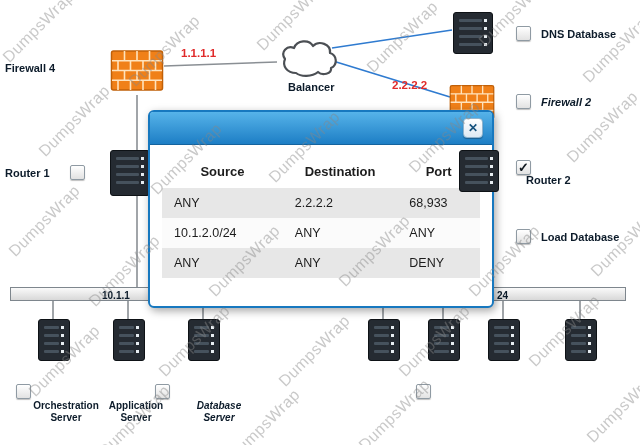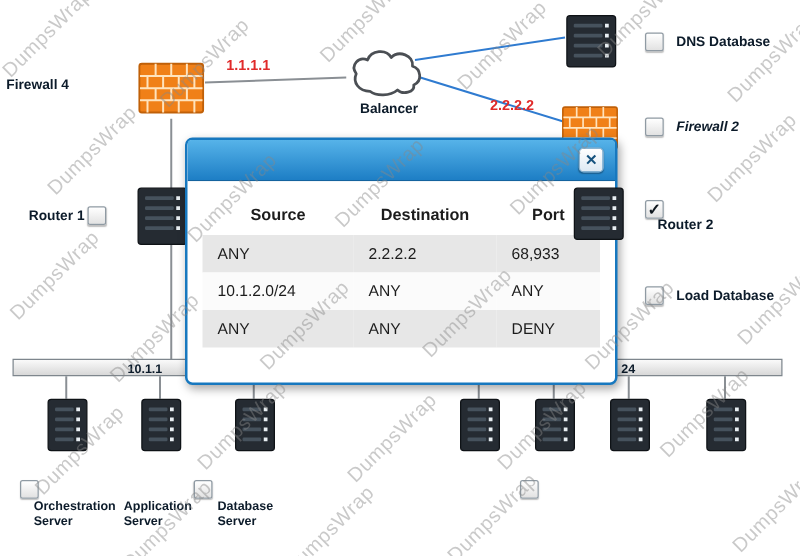--- a/index.html
+++ b/index.html
@@ -4,21 +4,21 @@
 <style>
   html,body{margin:0;padding:0;background:#888;}
   .stage{
     position:relative;width:640px;height:445px;background:#ffffff;overflow:hidden;
     font-family:"Liberation Sans",sans-serif;margin:0 auto;
   }
   
   .lines-svg{position:absolute;left:0;top:0;z-index:1;}
   
   .label{position:absolute;font-size:11px;font-weight:bold;color:#0c1b2a;z-index:3;white-space:nowrap;}
-  .label.multiline{white-space:normal;font-size:10px;line-height:1.2;}
+  .label.multiline{white-space:normal;text-align:center;font-size:10px;line-height:1.2;}
   .ip{position:absolute;font-size:11.5px;font-weight:bold;color:#e02a2a;z-index:3;white-space:nowrap;}
   .checkbox{
     position:absolute;width:15px;height:15px;z-index:3;box-sizing:border-box;
     background:linear-gradient(#ffffff,#e2e2e2);border:1px solid #8f9aa3;border-radius:2px;
     box-shadow:0 1px 1px rgba(0,0,0,.25);display:flex;align-items:center;justify-content:center;
     font-size:13px;font-weight:bold;color:#10181f;cursor:pointer;
   }
   .server-icon{position:absolute;z-index:3;width:30px;height:40px;border-radius:3px;
     background:#252b32;border:1px solid #0e1216;}
   .server-icon::before{content:"";position:absolute;left:5px;top:6px;right:10px;height:3px;border-radius:1px;
@@ -96,21 +96,21 @@
     </g>
   </svg>
   <span class="ip" style="left:181px;top:47px;">1.1.1.1</span>
 
   <svg class="cloud" style="left:276px;top:36px;" width="66" height="42" viewBox="0 0 66 42">
     <path d="M20 37 C11 37 6 30 9 23 C4 16 11 9 18 12 C21 4 33 3 37 10 C43 4 55 8 54 17 C61 19 62 29 55 32 C56 38 46 40 42 36 C36 41 25 41 20 37 Z" fill="#ffffff" stroke="#4b4f54" stroke-width="2.2" stroke-linejoin="round"></path>
   </svg>
   <span class="label" style="left:288px;top:81px;">Balancer</span>
   <span class="ip" style="left:392px;top:79px;">2.2.2.2</span>
 
-  <span class="label" style="left:5px;top:167px;margin-left:18px;">Router 1</span>
+  <span class="label" style="left:5px;top:167px;">Router 1</span>
   <div class="checkbox" style="left:70px;top:165px;"></div>
   <div class="server-icon wide" style="left:110px;top:150px;height:44px;"></div>
 
   <div class="server-icon wide" style="left:453px;top:12px;"></div>
   <div class="checkbox" style="left:516px;top:26px;"></div>
   <span class="label" style="left:541px;top:28px;">DNS Database</span>
 
   <svg class="fw" style="left:449px;top:81px;" width="46" height="40" viewBox="0 0 54 46">
     <rect x="1.5" y="5" width="51" height="39" rx="2" fill="#f08018" stroke="#c06008" stroke-width="1.5"></rect>
     <g stroke="#ffe3bd" stroke-width="1.6">
@@ -140,21 +140,21 @@
   <div class="server-icon" style="left:428px;top:319px;"></div>
   <div class="server-icon" style="left:488px;top:319px;"></div>
   <div class="server-icon" style="left:565px;top:319px;"></div>
 
   <div class="checkbox" style="left:16px;top:384px;"></div>
   <div class="checkbox" style="left:155px;top:384px;"></div>
   <div class="checkbox" style="left:416px;top:384px;"></div>
 
   <span class="label multiline" style="left:27px;top:400px;width:78px;">Orchestration Server</span>
   <span class="label multiline" style="left:99px;top:400px;width:74px;">Application Server</span>
-  <span class="label multiline" style="left:174px;top:400px;width:70px;">Database Server</span>
+  <span class="label multiline" style="left:184px;top:400px;width:70px;font-style:italic;">Database Server</span>
 
   <div class="modal">
     <div class="modal-header">
       <div class="close-btn">✕</div>
     </div>
     <div class="modal-body">
       <table class="rules-table">
         <colgroup>
             <col style="width:38%">
             <col style="width:36%">

